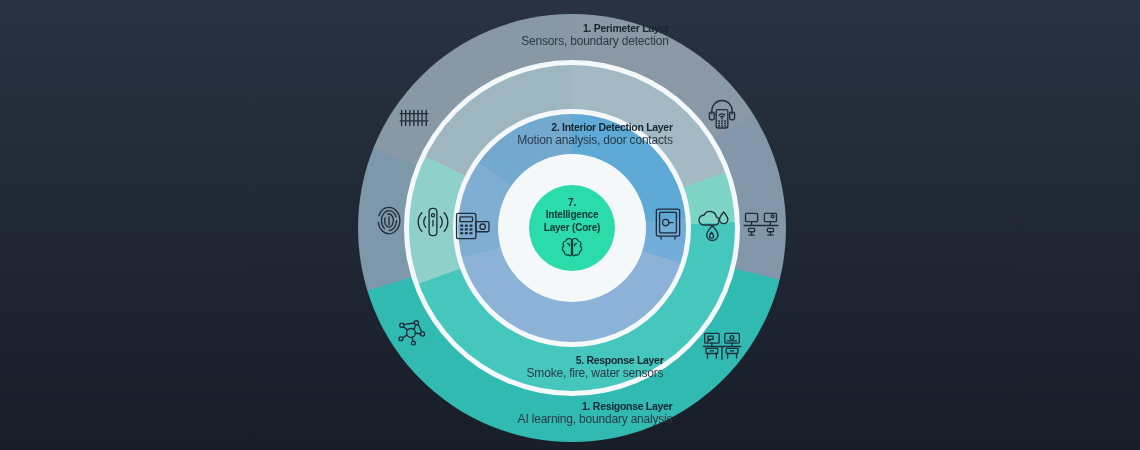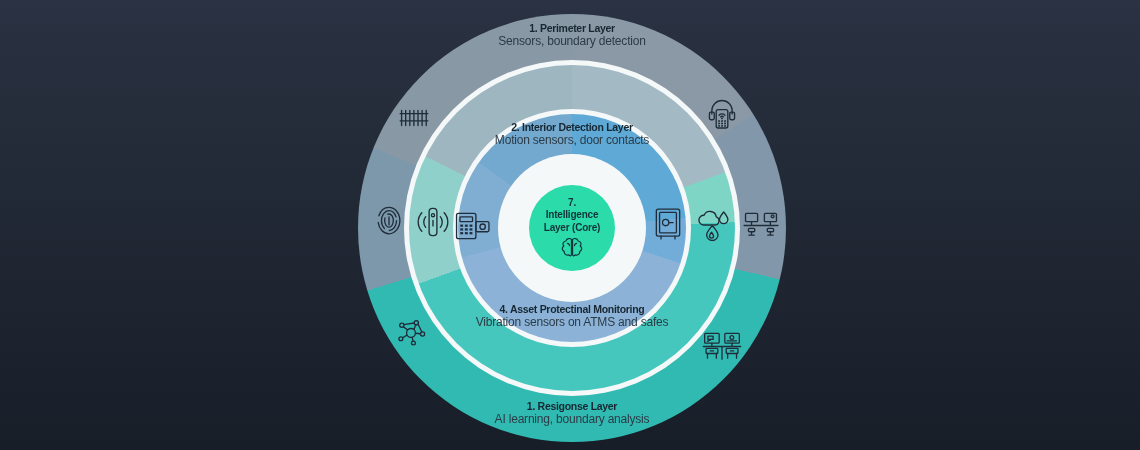--- a/index.html
+++ b/index.html
@@ -22,22 +22,22 @@
   .sep-ba{width:238px;height:238px;background:#f4f8f9;}
   .ring-a{width:228px;height:228px;
     background:conic-gradient(from 0deg,
       #5ea9d6 0deg 85deg,#72acd8 85deg 108deg,#8cb3d7 108deg 255deg,
       #80aed3 255deg 305deg,#73a9cf 305deg 360deg);}
   .white-ring{width:148px;height:148px;background:#f4f8f9;}
   .core{width:86px;height:86px;background:#2bdcaa;
     display:flex;flex-direction:column;align-items:center;justify-content:center;}
   .core .ct{font-size:10px;font-weight:700;line-height:12.5px;color:#10333c;
     letter-spacing:-0.2px;text-align:center;}
-  .label{position:absolute;left:572px;transform:translateX(-50%);
-    text-align:center;white-space:nowrap;}
+  .label{position:absolute;left:595px;transform:translateX(-50%);
+    text-align:right;white-space:nowrap;}
   .lt{font-size:10.5px;font-weight:700;color:#172732;letter-spacing:-0.3px;line-height:13px;}
   .ls{font-size:12px;font-weight:400;color:#2b3b46;letter-spacing:-0.2px;line-height:13px;}
   .icon{position:absolute;transform:translate(-50%,-50%);}
   .icon svg{display:block;stroke:#1f2d3a;fill:none;stroke-width:1.4;
     stroke-linecap:round;stroke-linejoin:round;}
   .icon svg .fl{fill:#1f2d3a;stroke:none;}
   .core svg{stroke:#0f3540;fill:none;stroke-width:1.3;stroke-linecap:round;stroke-linejoin:round;margin-top:2px;}
 </style>
 </head>
 <body>
@@ -61,25 +61,25 @@
       <path d="M9 7.5 c1.5 .2 2.3 1.2 2.3 2.6 M19 7.5 c-1.5 .2 -2.3 1.2 -2.3 2.6"></path>
     </svg>
   </div>
 
   <div class="label" style="top:22px">
     <div class="lt">1. Perimeter Layer</div>
     <div class="ls">Sensors, boundary detection</div>
   </div>
   <div class="label" style="top:121px">
     <div class="lt">2. Interior Detection Layer</div>
-    <div class="ls">Motion sensors, door contacts</div>
-  </div>
-  <div class="label" style="top:303px">
-    <div class="lt">4. Asset Protectinal Monitoring</div>
-    <div class="ls">Vibration sensors on ATMS and safes</div>
+    <div class="ls">Motion analysis, door contacts</div>
+  </div>
+  <div class="label" style="top:354px">
+    <div class="lt">5. Response Layer</div>
+    <div class="ls">Smoke, fire, water sensors</div>
   </div>
   <div class="label" style="top:400px">
     <div class="lt">1. Resigonse Layer</div>
     <div class="ls">AI learning, boundary analysis</div>
   </div>
 
   <div class="icon" style="left:414px;top:117px;">
     <svg width="31" height="21" viewBox="0 0 32 22">
       <path d="M3 4 V20 M7.3 4 V20 M11.6 4 V20 M15.9 4 V20 M20.2 4 V20 M24.5 4 V20 M28.8 4 V20 M1.5 7.5 H30.5 M1.5 15 H30.5"></path>
     </svg>

